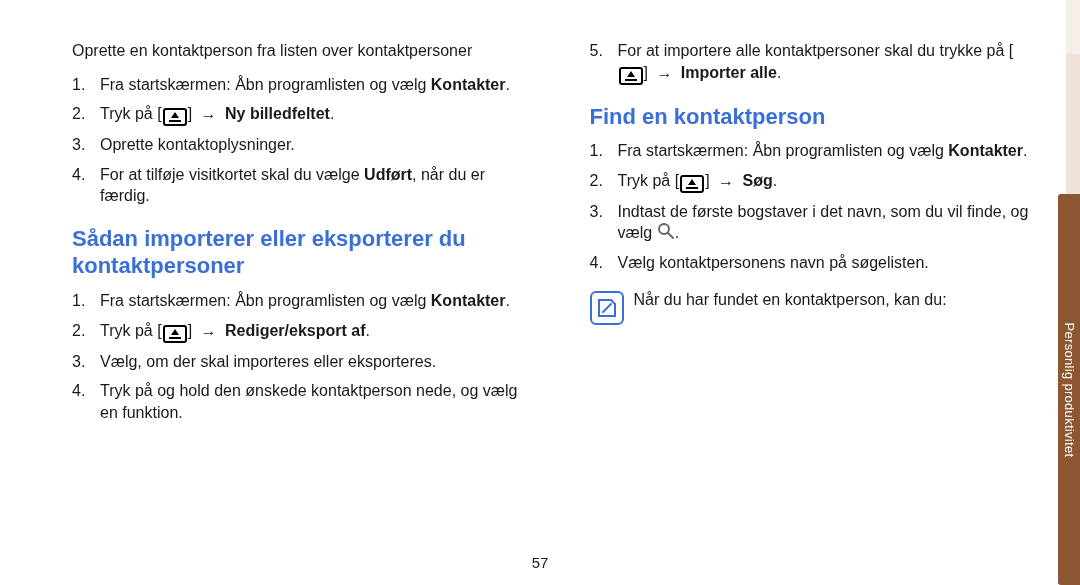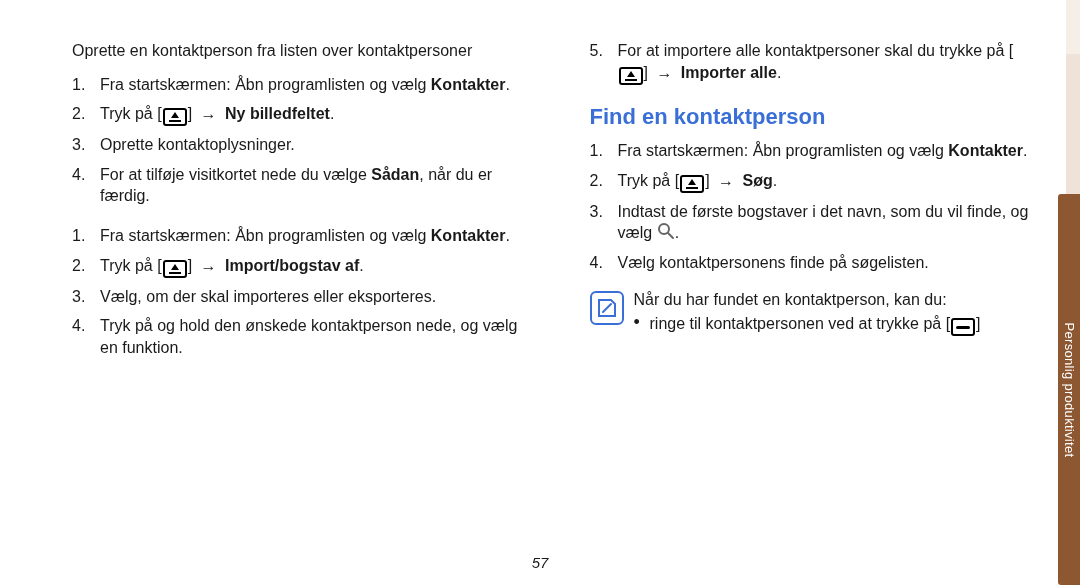--- a/index.html
+++ b/index.html
@@ -62,21 +62,21 @@
     width:34px;height:34px;flex:0 0 34px;border-radius:6px;
     background:#fff;border:2px solid var(--note-blue);
     display:flex;align-items:center;justify-content:center;
   }
   .note-badge svg{display:block;}
   .note-body{flex:1;}
   .note-body ul{list-style:none;margin-top:4px;}
   .note-body ul li{position:relative;padding-left:16px;margin-top:4px;line-height:1.35;}
   .note-body ul li::before{content:"•";position:absolute;left:0;top:0;font-size:18px;line-height:1.1;}
   .pagenum{
-    position:absolute;left:0;right:0;bottom:14px;text-align:center;font-size:15px;font-style:italic;
+    position:absolute;left:0;right:0;bottom:14px;text-align:center;font-size:15px;
   }
   .sidebar{
     position:absolute;top:0;right:0;bottom:0;width:26px;background:#fff;
   }
   .bar-seg{position:absolute;right:0;width:14px;}
   .bar1{top:0;height:54px;background:#f6efe8;}
   .bar2{top:54px;height:140px;background:#efe3d9;}
   .bar3{top:194px;bottom:0;width:22px;background:var(--bar);
         border-top-left-radius:3px;border-bottom-left-radius:3px;}
   .bar3 span{
@@ -103,36 +103,37 @@
             <svg width="14" height="10" viewBox="0 0 14 10">
               <rect x="1" y="8" width="12" height="2" fill="#000"></rect>
               <polygon points="7,0 3,6 11,6" fill="#000"></polygon>
             </svg>
           </span><span>] </span><span class="arrow">→ </span><span class="strong">Ny billedfeltet</span><span>.</span>
       </li>
       <li>
         <span>Oprette kontaktoplysninger.</span><br>
       </li>
       <li>
-        <span>For at tilføje visitkortet nede du vælge </span><span class="strong">Sådan</span><span>, når du er færdig.</span>
-      </li>
-    </ol>
-
+        <span>For at tilføje visitkortet skal du vælge </span><span class="strong">Udført</span><span>, når du er færdig.</span>
+      </li>
+    </ol>
+
+    <h2>Sådan importerer eller eksporterer du kontaktpersoner</h2>
 
     <ol>
       <li>
         <span>Fra startskærmen: Åbn programlisten og vælg </span><span class="strong">Kontakter</span><span>.</span>
       </li>
       <li>
         <span>Tryk på [</span><span class="menu-icon">
             <svg width="14" height="10" viewBox="0 0 14 10">
               <rect x="1" y="8" width="12" height="2" fill="#000"></rect>
               <polygon points="7,0 3,6 11,6" fill="#000"></polygon>
             </svg>
-          </span><span>] </span><span class="arrow">→ </span><span class="strong">Import/bogstav af</span><span>.</span>
+          </span><span>] </span><span class="arrow">→ </span><span class="strong">Rediger/eksport af</span><span>.</span>
       </li>
       <li><span>Vælg, om der skal importeres eller eksporteres.</span></li>
       <li><span>Tryk på og hold den ønskede kontaktperson nede, og vælg en funktion.</span></li>
     </ol>
   </div>
 
   <div class="col">
 
     <ol style="counter-reset:step 4">
       <li>
@@ -160,40 +161,33 @@
           </span><span>] </span><span class="arrow">→ </span><span class="strong">Søg</span><span>.</span>
       </li>
       <li>
         <span>Indtast de første bogstaver i det navn, som du vil finde, og vælg </span><span class="search-icon">
             <svg width="18" height="18" viewBox="0 0 18 18">
               <circle cx="7" cy="7" r="5" fill="none" stroke="#666" stroke-width="2"></circle>
               <line x1="11" y1="11" x2="16" y2="16" stroke="#666" stroke-width="2" stroke-linecap="round"></line>
             </svg>
           </span><span>.</span><br>
       </li>
-      <li><span>Vælg kontaktpersonens finde på søgelisten.</span></li>
+      <li><span>Vælg kontaktpersonens navn på søgelisten.</span></li>
     </ol>
 
     <div class="note">
       <div class="note-badge">
         <svg width="22" height="22" viewBox="0 0 22 22">
             <path d="M3 3 L15 3 L19 7 L19 19 L3 19 Z" fill="none" stroke="#3a6fd8" stroke-width="2"></path>
             <path d="M7 15 L15 7" stroke="#3a6fd8" stroke-width="2" stroke-linecap="round"></path>
           </svg>
       </div>
       <div class="note-body">
         <p>Når du har fundet en kontaktperson, kan du:</p>
         <ul>
-          <li>
-            <span>ringe til kontaktpersonen ved at trykke på [</span><span class="call-key">
-                <svg width="16" height="10" viewBox="0 0 16 10">
-                  <rect x="1" y="4" width="14" height="3" rx="1.5" fill="#000"></rect>
-                </svg>
-              </span><span>]</span>
-          </li>
         </ul>
       </div>
     </div>
 
   </div>
 </div>
 
 <div class="pagenum">57</div>
 
 <div class="sidebar">

